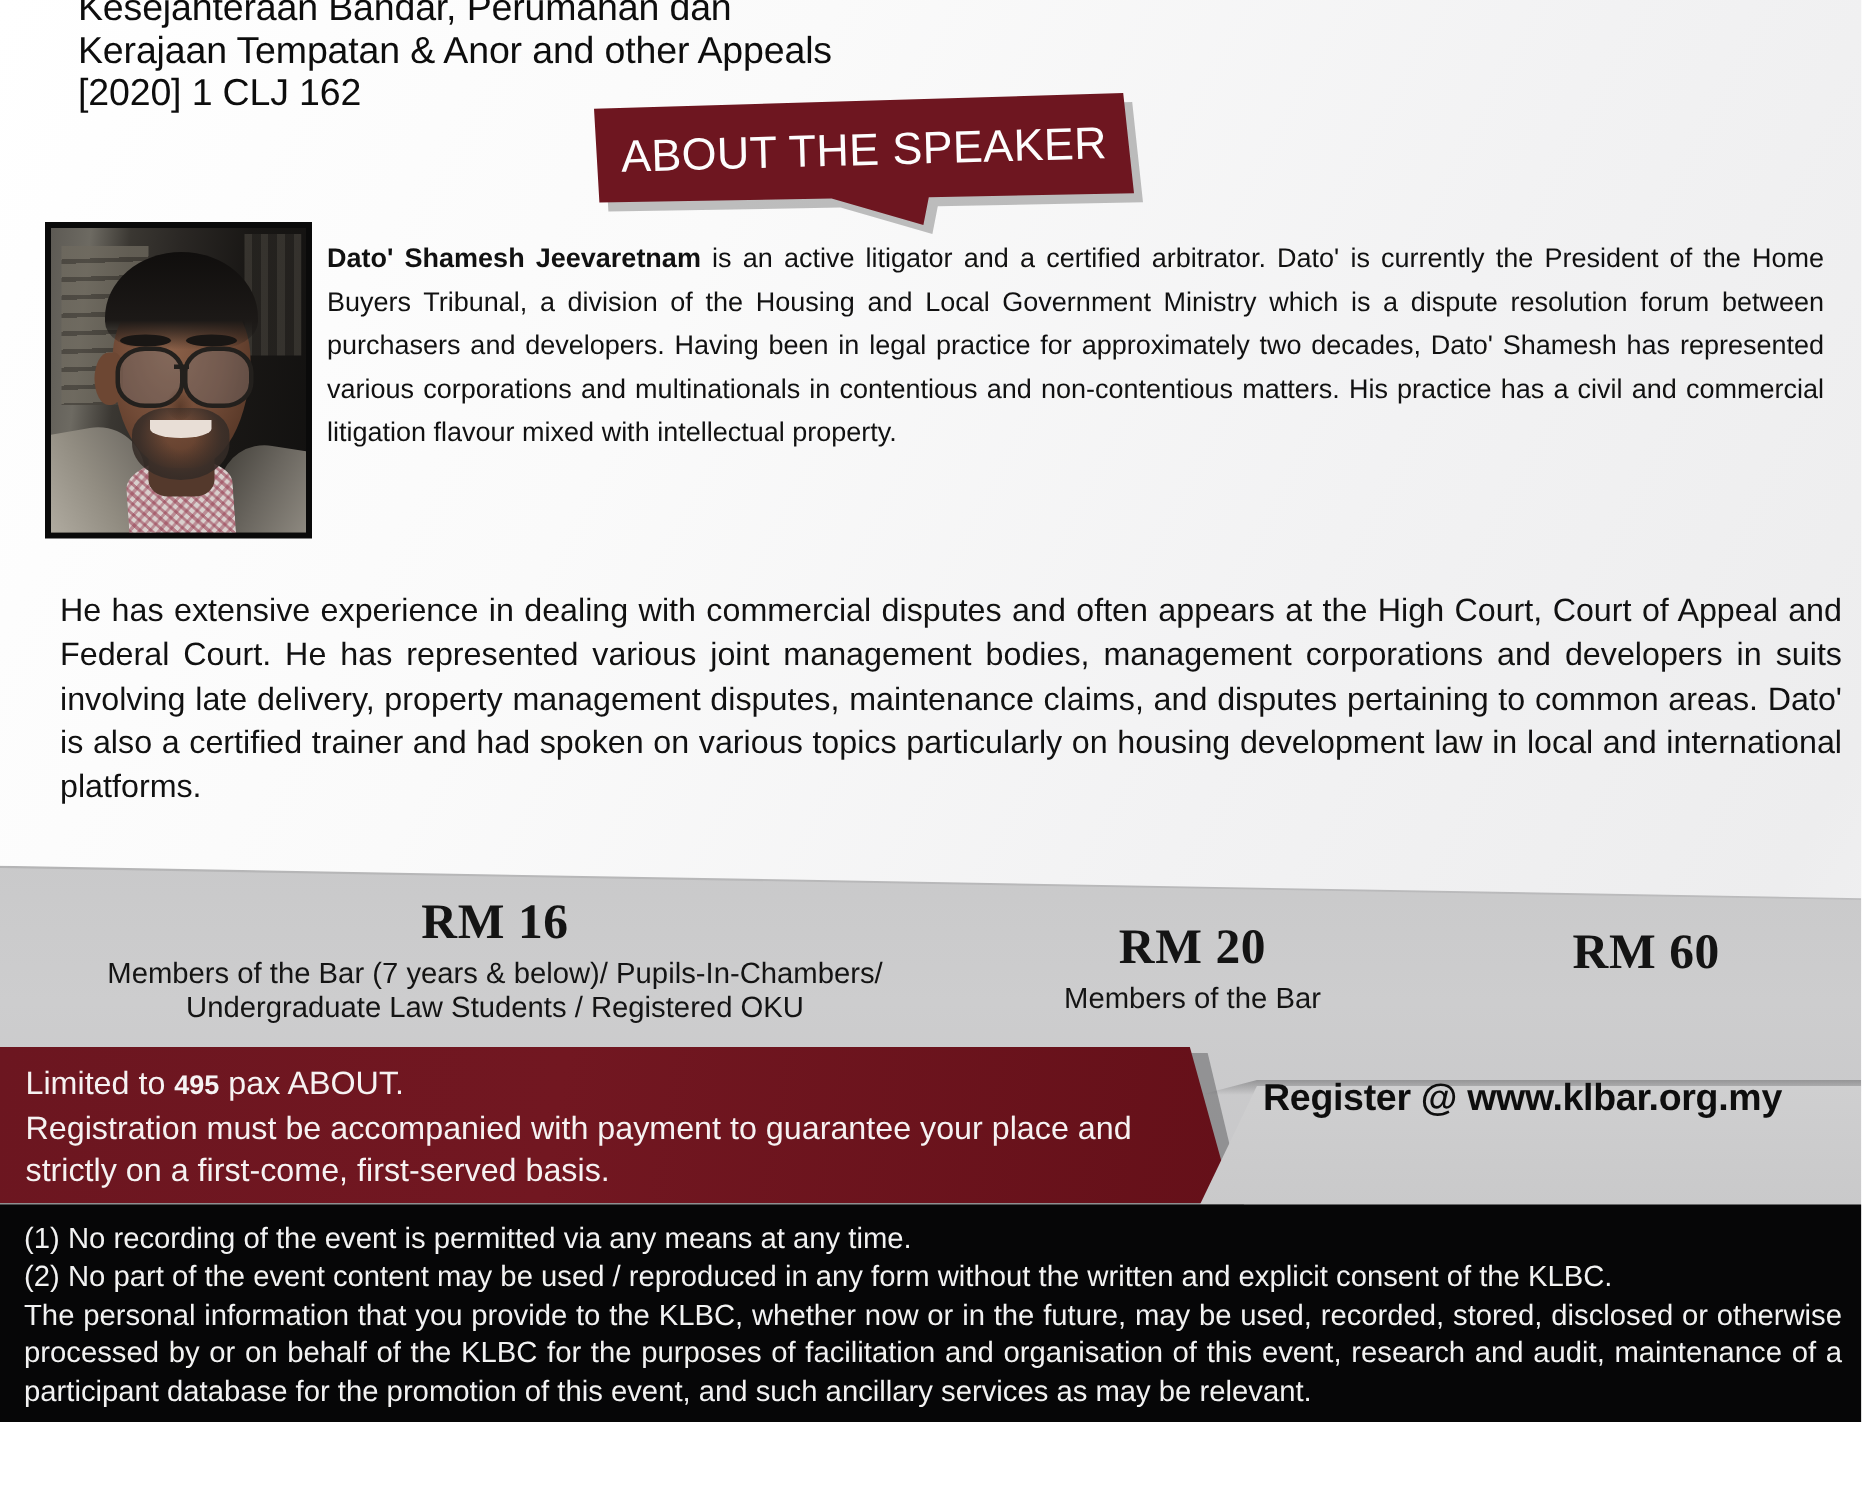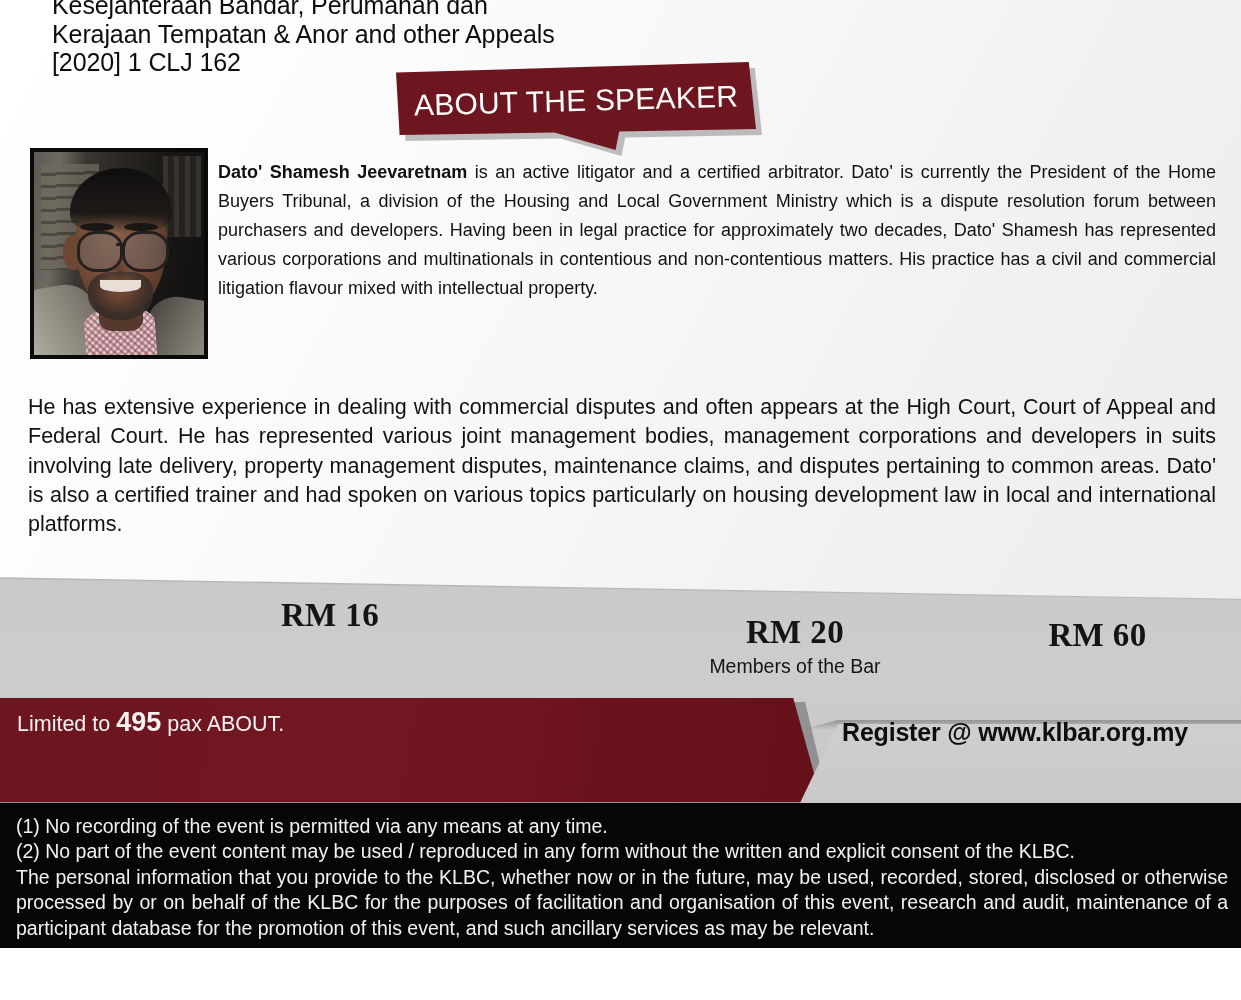--- a/index.html
+++ b/index.html
@@ -186,21 +186,21 @@
     width: 998px;
     font-size: 18px;
     line-height: 29px;
     color: #111111;
     text-align: justify;
     text-justify: inter-word;
   }
   .bio1 b { font-weight: 700; }
   .bio2 {
     position: absolute;
-    left: 28px;
+    left: 40px;
     top: 393px;
     width: 1188px;
     font-size: 21.5px;
     line-height: 29.3px;
     color: #111111;
     text-align: justify;
     text-justify: inter-word;
   }
 
   
@@ -257,21 +257,21 @@
   }
   .red-band-text {
     position: absolute;
     left: 17px; top: 708px;
     width: 780px;
     color: #f6f2f2;
     font-size: 21.5px;
     line-height: 28.6px;
     font-weight: 400;
   }
-  .red-band-text b { font-weight: 700; font-size: 27px; }
+  .red-band-text b { font-weight: 700; font-size: 18px; }
 
   
   .reg-banner {
     position: absolute;
     left: 800px; top: 724px;
     width: 441px; height: 79px;
     background: linear-gradient(180deg, #cfcfd0 0%, #c9c9ca 100%);
     clip-path: polygon(8.6% 0%, 100% 0%, 100% 100%, 0% 100%);
   }
   .reg-banner-shadow {
@@ -355,35 +355,37 @@
 
   <div class="bio1"><b>Dato' Shamesh Jeevaretnam</b><span> is an active litigator and a certified arbitrator. Dato' is currently the President of the Home Buyers Tribunal, a division of the Housing and Local Government Ministry which is a dispute resolution forum between purchasers and developers. Having been in legal practice for approximately two decades, Dato' Shamesh has represented various corporations and multinationals in contentious and non-contentious matters. His practice has a civil and commercial litigation flavour mixed with intellectual property.</span></div>
 
   <div class="bio2">He has extensive experience in dealing with commercial disputes and often appears at the High Court, Court of Appeal and Federal Court. He has represented various joint management bodies, management corporations and developers in suits involving late delivery, property management disputes, maintenance claims, and disputes pertaining to common areas. Dato' is also a certified trainer and had spoken on various topics particularly on housing development law in local and international platforms.</div>
 
   <div class="price-shadow"></div>
   <div class="price-band"></div>
 
   <div class="tier" id="tier-1">
     <div class="tier-price">RM 16</div>
+    <div class="tier-desc">Members of the Bar (7 years &amp; below)/ Pupils-In-Chambers/ Undergraduate Law Students / Registered OKU</div>
   </div>
 
   <div class="tier" id="tier-2">
     <div class="tier-price">RM 20</div>
     <div class="tier-desc">Members of the Bar</div>
   </div>
 
   <div class="tier" id="tier-3">
     <div class="tier-price">RM 60</div>
   </div>
 
   <div class="red-band-shadow"></div>
   <div class="red-band"></div>
   <div class="red-band-text">
     <div><span>Limited to </span><b>495</b><span> pax ABOUT.</span></div>
+    <div>Registration must  be accompanied with payment to guarantee your place and strictly on a first-come, first-served basis.</div>
   </div>
 
   <div class="reg-banner-shadow"></div>
   <div class="reg-banner"></div>
   <div class="reg-text">Register @ www.klbar.org.my</div>
 
   <div class="footer"></div>
   <div class="footer-text">
     <p>(1) No recording of the event is permitted via any means at any time.</p>
     <p>(2) No part of the event content may be used / reproduced in any form without the written and explicit consent of the KLBC.</p>

